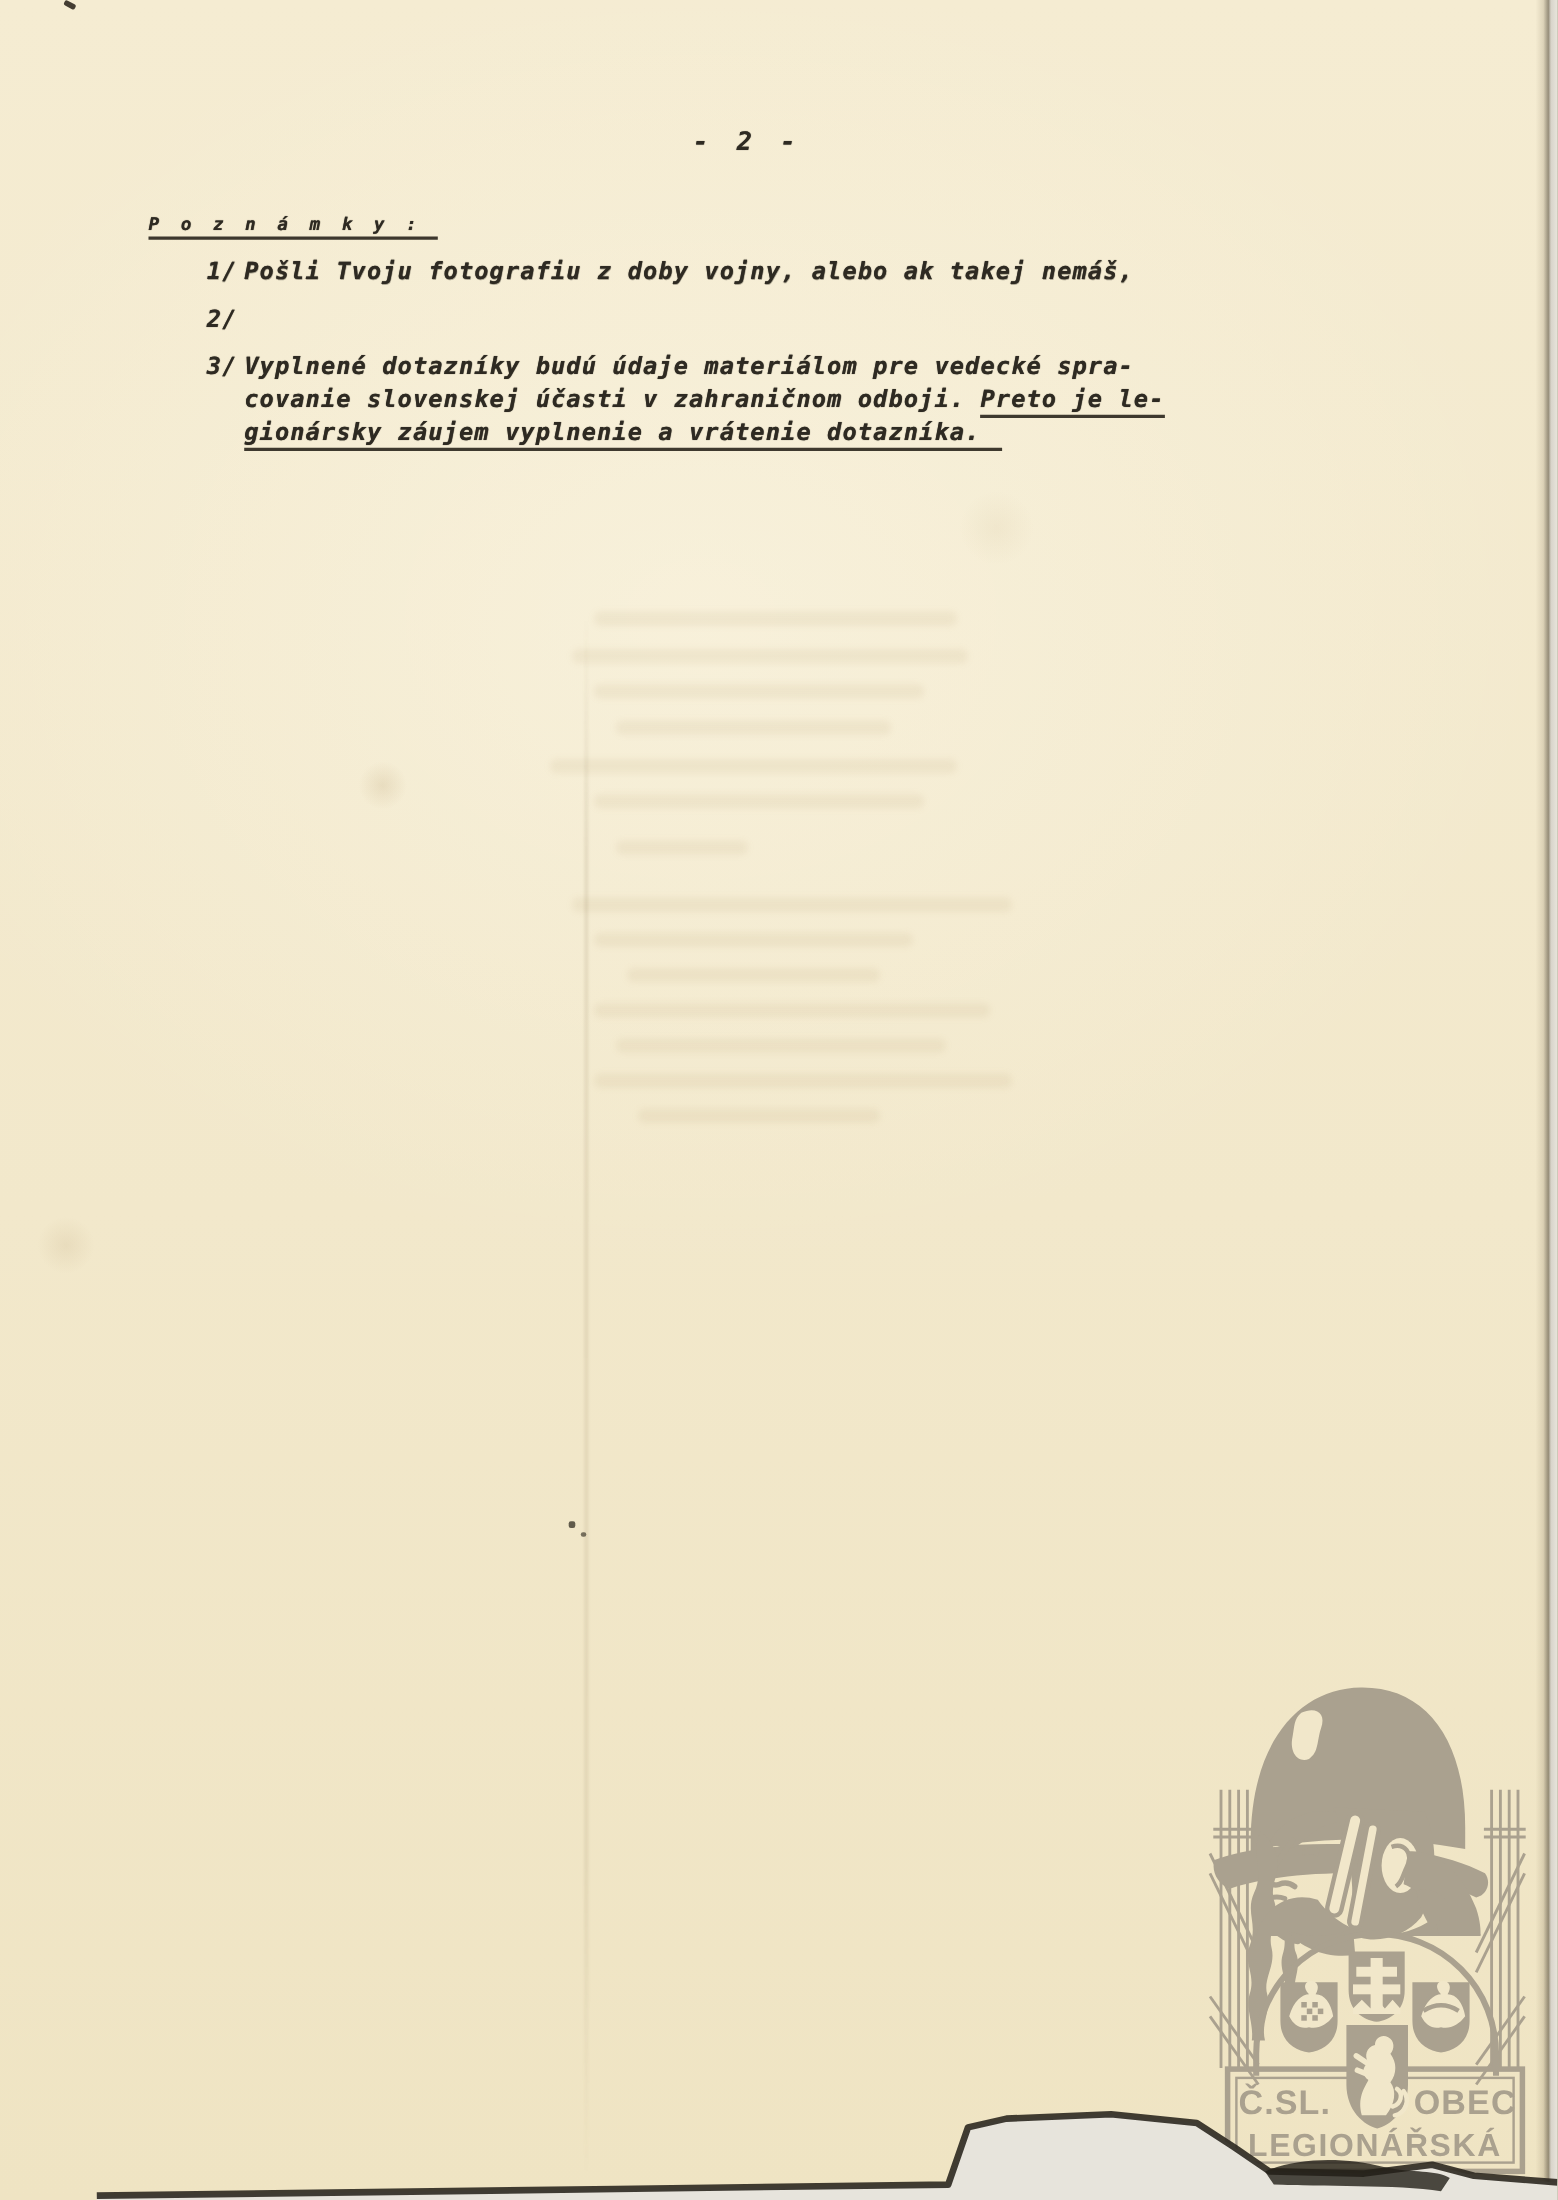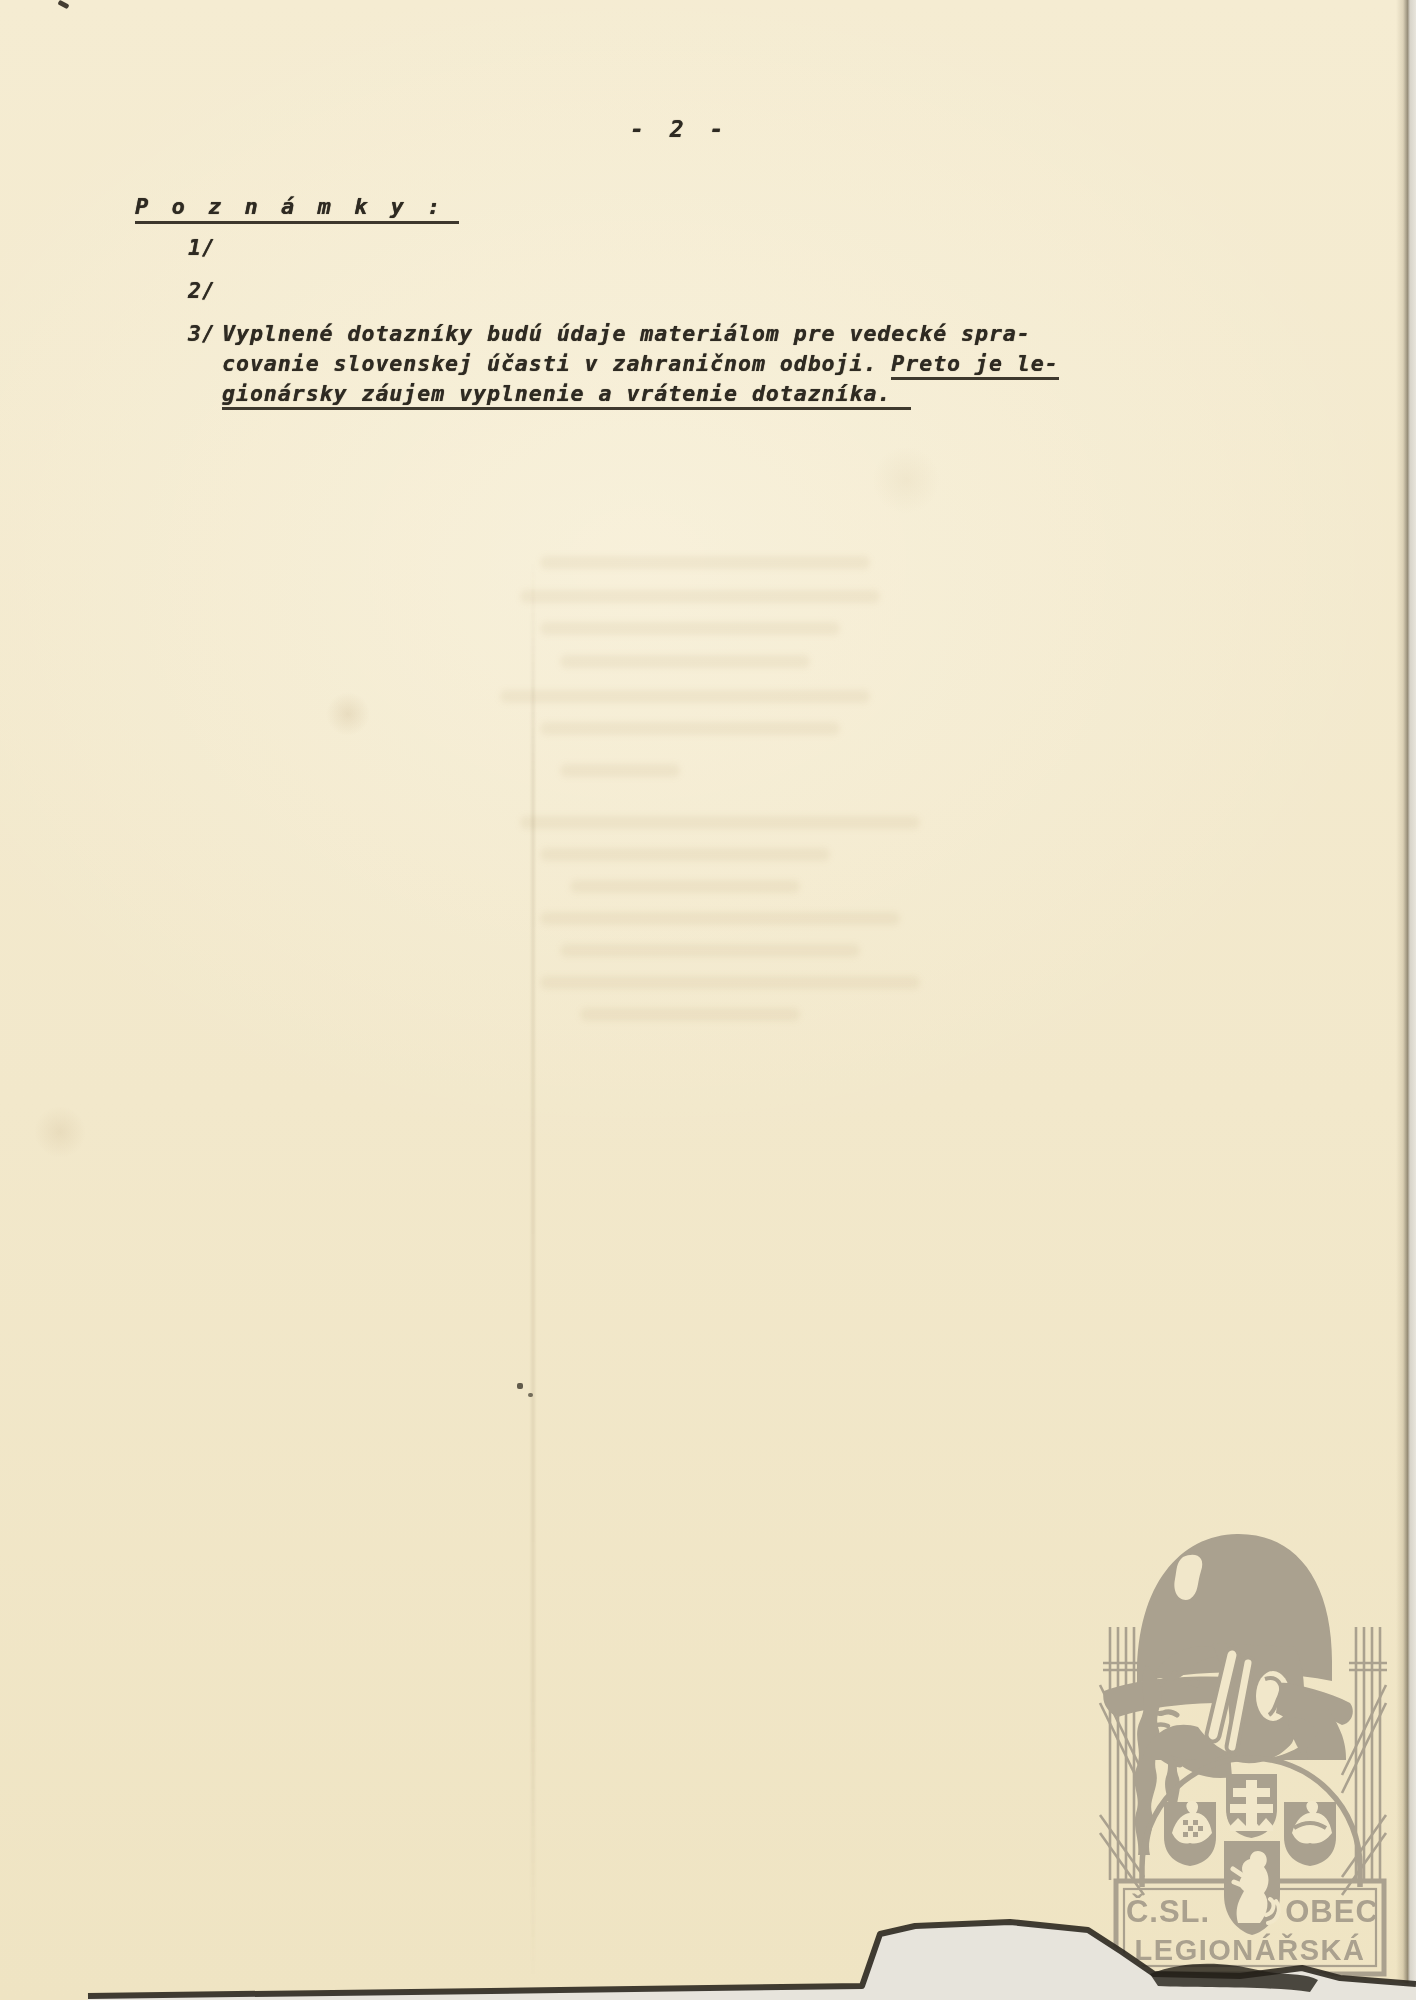--- a/index.html
+++ b/index.html
@@ -22,21 +22,21 @@
     font-weight:bold;
     text-shadow:0 0 0.8px rgba(44,40,30,0.85), 0.4px 0.4px 0 rgba(44,40,30,0.3);
     white-space:nowrap;
   }
   .page-number{
     position:absolute;left:630px;top:116px;
     font-size:23px;letter-spacing:6px;
   }
   .heading{
     position:absolute;left:135px;top:194px;
-    font-size:22px;letter-spacing:5px;
+    font-size:16px;letter-spacing:5px;
     border-bottom:3.5px solid rgba(44,39,30,0.92);
     padding:0 14px 2px 0;
   }
   .notes{
     position:absolute;left:188px;top:233px;width:980px;
     font-size:21.5px;letter-spacing:1px;line-height:30px;
   }
   .note{display:flex;align-items:flex-start;}
   .note + .note{margin-top:13px;}
   .note-num{flex:0 0 34px;}
@@ -74,20 +74,21 @@
 <div class="scan">
 
   <div class="type page-number">- 2 -</div>
 
   <div class="type heading">P o z n á m k y :</div>
 
   <div class="type notes">
     <div class="note">
       <span class="note-num">1/</span>
       <span class="note-lines">
+        <div class="note-line"><span>Pošli Tvoju fotografiu z doby vojny, alebo ak takej nemáš,</span></div>
       </span>
     </div>
     <div class="note">
       <span class="note-num">2/</span>
       <span class="note-lines">
       </span>
     </div>
     <div class="note">
       <span class="note-num">3/</span>
       <span class="note-lines">

